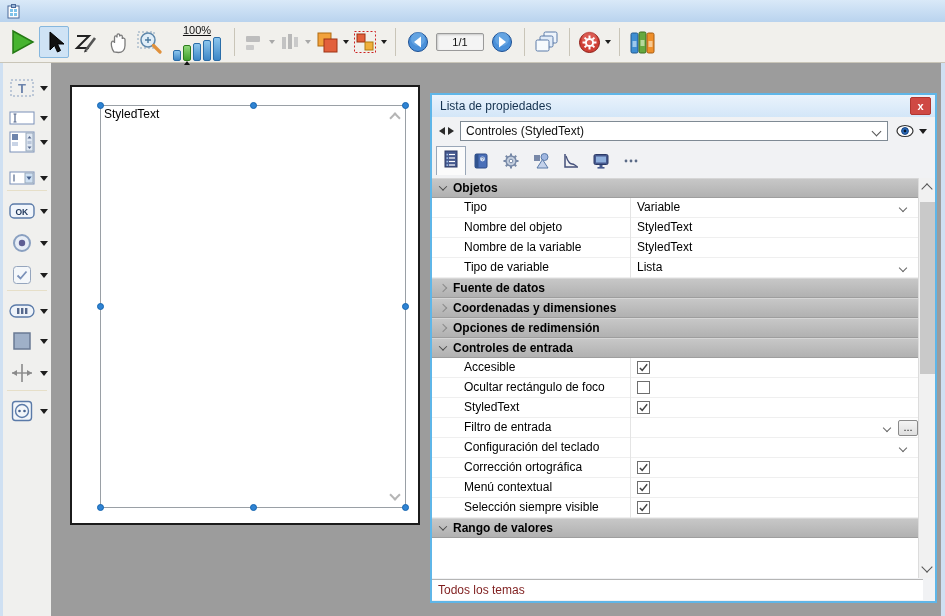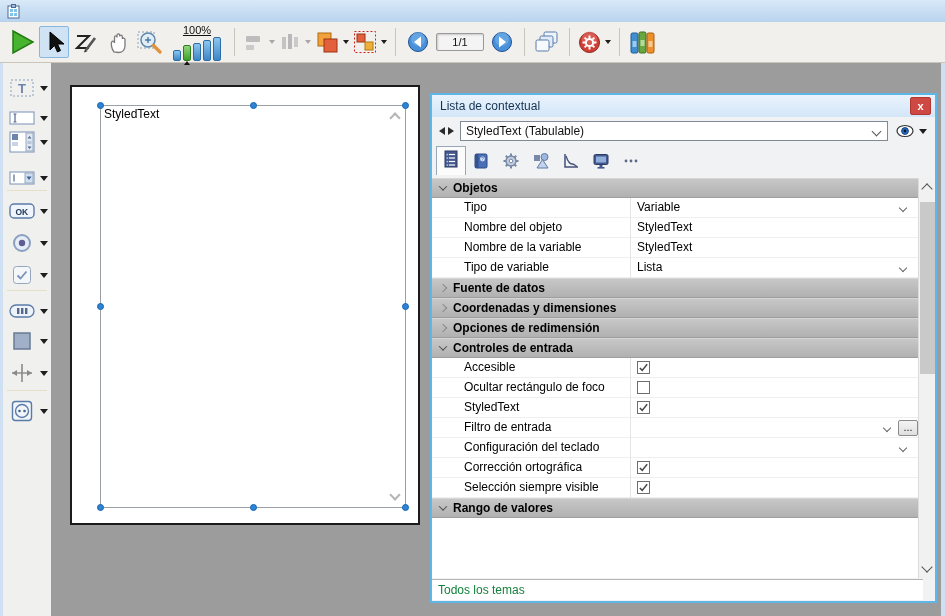--- a/index.html
+++ b/index.html
@@ -98,21 +98,21 @@
   .rchev.shift{right:30px;}
   .ellip{position:absolute;right:2px;top:2px;width:20px;height:16px;background:linear-gradient(#f4f4f4,#dfdfdf);
     border:1px solid #8a8a8a;border-radius:2px;font-size:11px;line-height:13px;text-align:center;color:#222;}
   .cbx{position:absolute;left:205px;top:3px;width:13px;height:13px;background:#fff;border:1px solid #6e6e6e;}
   .p-scroll{position:absolute;right:0;top:83px;width:17px;height:400px;background:#f1f1f1;border-left:1px solid #dcdcdc;}
   .sb-arrow{position:absolute;left:4px;width:8px;height:8px;border-right:1.6px solid #555;border-bottom:1.6px solid #555;}
   .sb-up{top:7px;transform:rotate(-135deg);}
   .sb-dn{bottom:7px;transform:rotate(45deg);}
   .sb-thumb{position:absolute;left:1px;top:24px;width:15px;height:172px;background:#c9c9c9;}
   .p-status{position:absolute;left:0;right:12px;top:484px;height:21px;background:#fff;border-top:1px solid #b5b5b5;
-    font-size:12px;color:#15803d;display:flex;align-items:center;padding-left:6px;}
+    font-size:12px;color:#7f1d1d;display:flex;align-items:center;padding-left:6px;}
 </style>
 </head>
 <body>
 
 <div id="app">
 
   <div class="titlebar">
     <span class="wicon">
       <svg width="15" height="15" viewBox="0 0 15 15">
         <rect x="2" y="2" width="11" height="12" fill="#fdfdfd" stroke="#4a6a9a"></rect>
@@ -410,30 +410,30 @@
       <div class="handle" style="left:-4px;top:197px"></div>
       <div class="handle" style="right:-4px;top:197px"></div>
       <div class="handle" style="left:-4px;bottom:-4px"></div>
       <div class="handle" style="left:149px;bottom:-4px"></div>
       <div class="handle" style="right:-4px;bottom:-4px"></div>
     </div>
   </div>
 
   <div class="props">
     <div class="p-title">
-      <span class="ptext">Lista de contextual</span>
+      <span class="ptext">Lista de propiedades</span>
       <div class="p-close">x</div>
     </div>
     <div class="p-selector">
       <span class="nav-tris">
         <span class="tri-l"></span>
         <span class="tri-r"></span>
       </span>
       <div class="combo">
-        <span>StyledText (Tabulable)</span>
+        <span>Controles (StyledText)</span>
         <span class="cchev"></span>
       </div>
       <span class="eye-wrap">
         <svg width="20" height="14" viewBox="0 0 20 14">
           <ellipse cx="9" cy="7" rx="8" ry="5.5" fill="#fefefe" stroke="#333" stroke-width="1.2"></ellipse>
           <circle cx="9" cy="7" r="3.4" fill="#2f6fc0" stroke="#12407e"></circle>
           <circle cx="9" cy="7" r="1.4" fill="#06182e"></circle>
         </svg>
         <span class="eye-dd"></span>
       </span>
@@ -581,20 +581,27 @@
           <span class="rchev"></span>
         </div>
         <div class="prow">
           <span class="plabel">Corrección ortográfica</span>
           <span class="pval"></span>
           <span class="cbx"><svg width="11" height="11" viewBox="0 0 12 12">
               <path d="M2 6.5 l2.6 2.6 L10 2.5" fill="none" stroke="#444" stroke-width="1.6"></path>
             </svg></span>
         </div>
         <div class="prow">
+          <span class="plabel">Menú contextual</span>
+          <span class="pval"></span>
+          <span class="cbx"><svg width="11" height="11" viewBox="0 0 12 12">
+              <path d="M2 6.5 l2.6 2.6 L10 2.5" fill="none" stroke="#444" stroke-width="1.6"></path>
+            </svg></span>
+        </div>
+        <div class="prow">
           <span class="plabel">Selección siempre visible</span>
           <span class="pval"></span>
           <span class="cbx"><svg width="11" height="11" viewBox="0 0 12 12">
               <path d="M2 6.5 l2.6 2.6 L10 2.5" fill="none" stroke="#444" stroke-width="1.6"></path>
             </svg></span>
         </div>
         <div class="sec open">
           <span class="schev"></span>
           <span>Rango de valores</span>
         </div>

